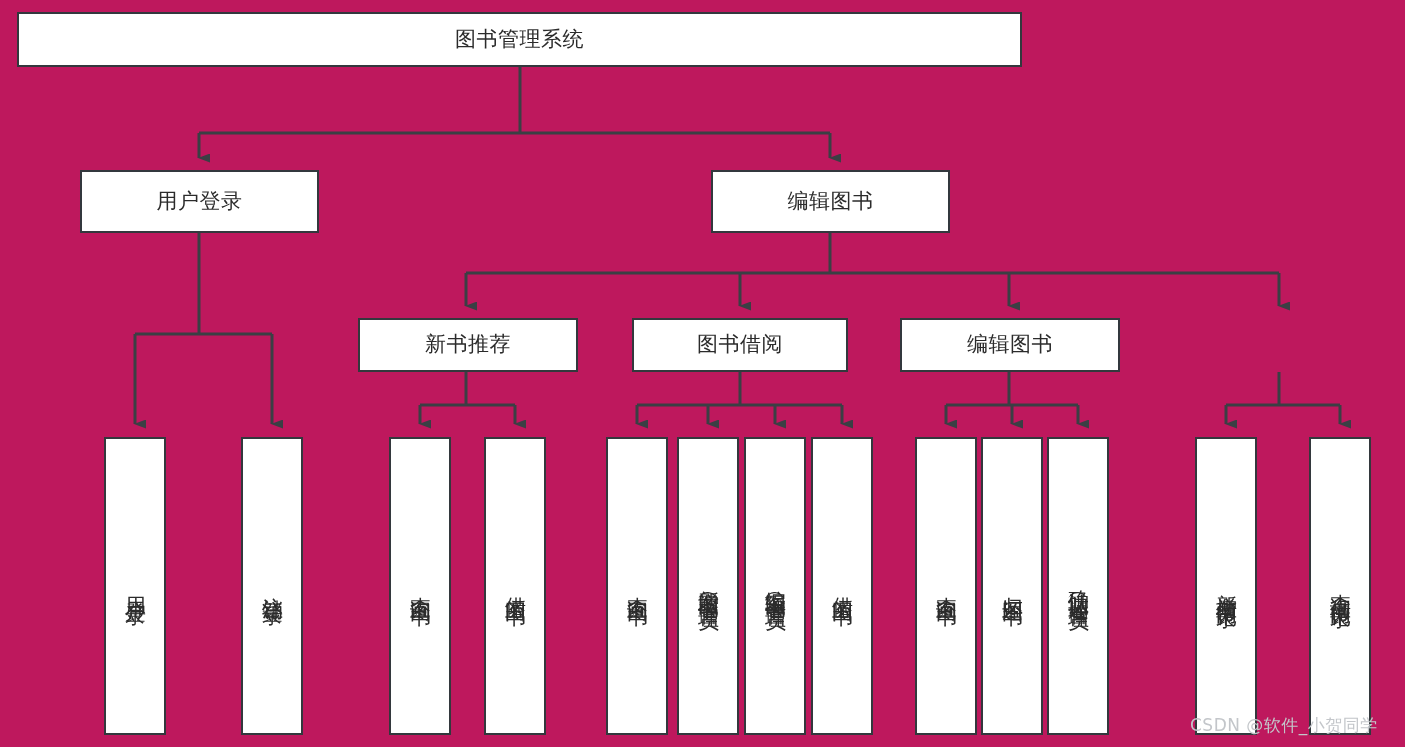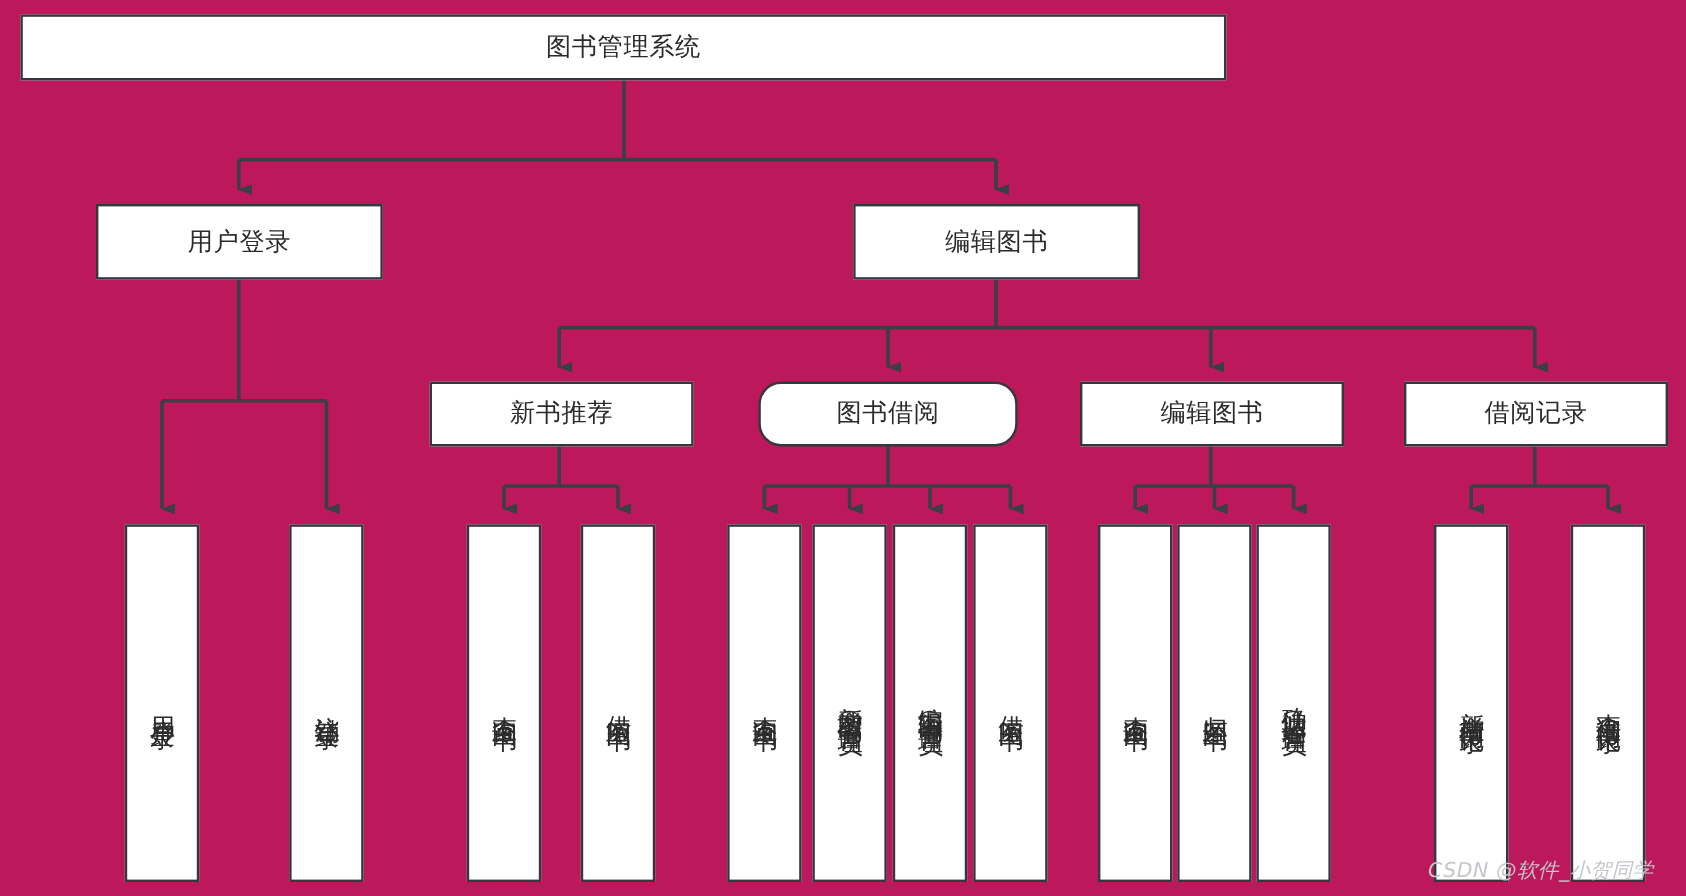--- a/index.html
+++ b/index.html
@@ -50,21 +50,20 @@
     white-space: nowrap;
   }
   .watermark {
     position: absolute;
     left: 1190px;
     top: 714px;
     font-size: 17px;
     color: #c3c6ca;
     white-space: nowrap;
     letter-spacing: 0.5px;
-    font-style: italic;
   }
 </style>
 </head>
 <body>
 
 <div id="canvas">
 
   <svg id="diagram-svg" viewBox="0 0 1405 747" xmlns="http://www.w3.org/2000/svg">
     <defs>
       <marker id="arrowhead" markerWidth="10" markerHeight="12" refX="4.5" refY="11" orient="auto" markerUnits="userSpaceOnUse">
@@ -124,31 +123,28 @@
   </div>
 
   <div class="node-box" style="left:711px; top:170px; width:239px; height:63px;">
     <span class="node-label-h">编辑图书</span>
   </div>
 
   <div class="node-box" style="left:358px; top:318px; width:220px; height:54px;">
     <span class="node-label-h">新书推荐</span>
   </div>
 
-  <div class="node-box" style="left:632px; top:318px; width:216px; height:54px;border-radius:19px;">
+  <div class="node-box" style="left:632px; top:318px; width:216px; height:54px;">
     <span class="node-label-h">图书借阅</span>
   </div>
 
   <div class="node-box" style="left:900px; top:318px; width:220px; height:54px;">
     <span class="node-label-h">编辑图书</span>
   </div>
 
-  <div class="node-box" style="left:1170px; top:318px; width:220px; height:54px;">
-    <span class="node-label-h">借阅记录</span>
-  </div>
 
   <div class="node-box" style="left:104px; top:437px; width:62px; height:298px;">
     <span class="node-label-v">用户登录</span>
   </div>
 
   <div class="node-box" style="left:241px; top:437px; width:62px; height:298px;">
     <span class="node-label-v">注销登录</span>
   </div>
 
   <div class="node-box" style="left:389px; top:437px; width:62px; height:298px;">

